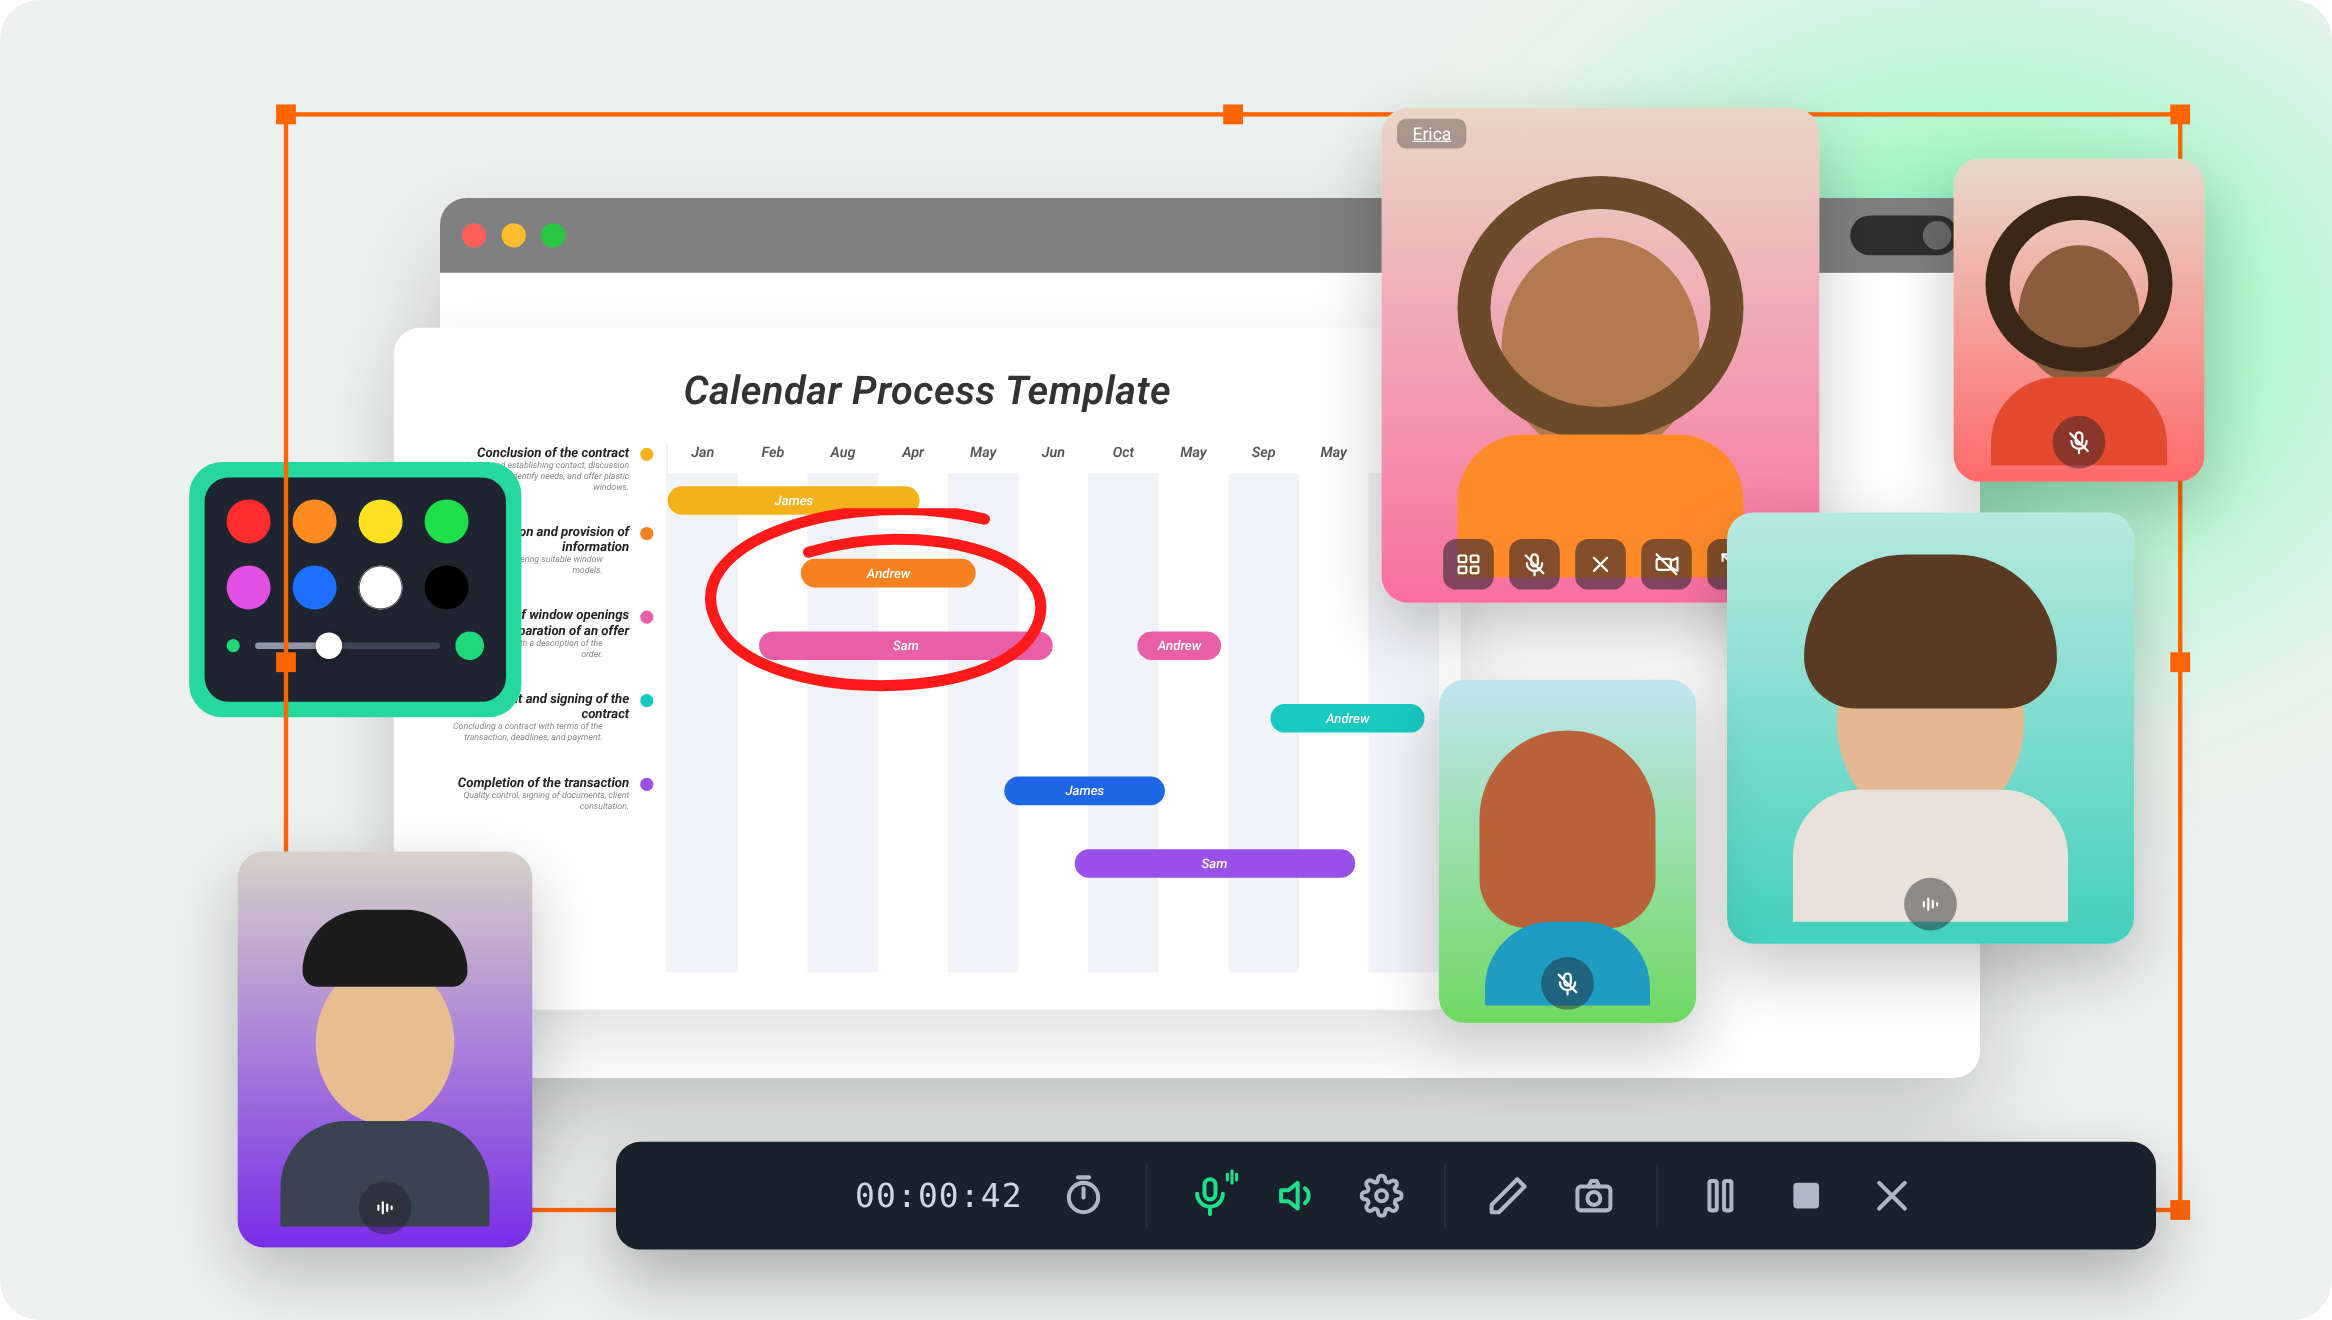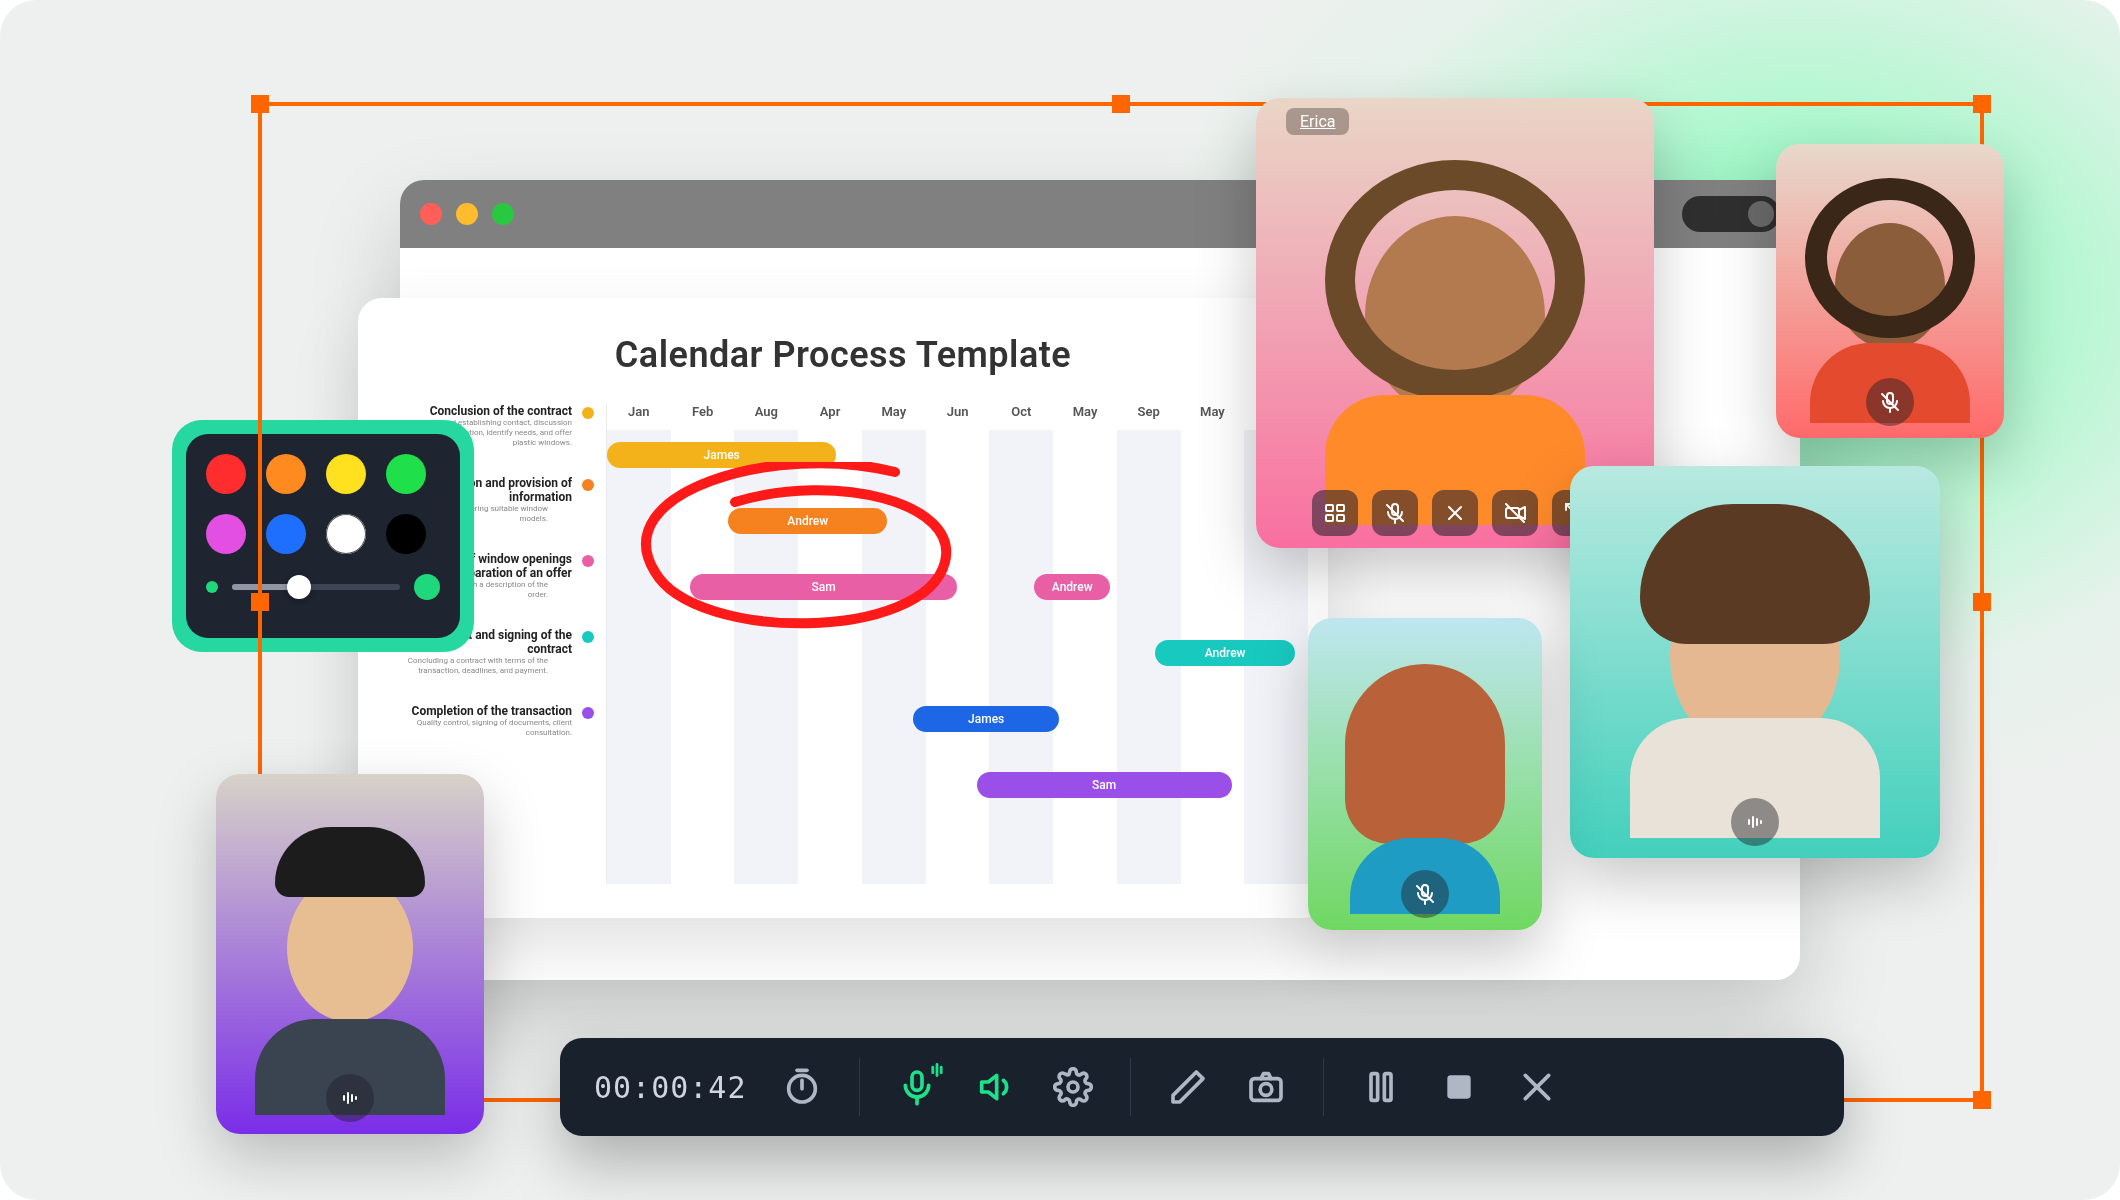--- a/index.html
+++ b/index.html
@@ -45,20 +45,21 @@
   .dot.green { background: #28c840; }
   .pill { width: 98px; height: 36px; border-radius: 18px; background: #2f2f2f; display:flex; align-items:center; justify-content:flex-end; padding-right:6px;}
   .pill .cam { width:26px; height:26px; border-radius:50%; background:#6a6a6a;}
 
   
   .doc {
     position: absolute; left: 358px; top: 298px; width: 970px; height: 620px;
     background: #fff; border-radius: 24px;
     box-shadow: 0 30px 70px rgba(0,0,0,.12);
     padding: 36px 20px 20px 20px;
+    font-style: italic;
   }
   .doc h1 { font-size: 36px; font-weight: 600; color: #333; text-align: center; margin-bottom: 28px; letter-spacing: .5px;}
   .gantt {
     position: relative; display: flex; height: 480px;
   }
   .legend { width: 228px; padding-right: 12px; }
   .lg-row { display: flex; align-items: flex-start; justify-content: flex-end; gap: 10px; margin-bottom: 28px; }
   .lg-text { text-align: right; }
   .lg-title { font-size: 12px; font-weight: 700; color: #222; }
   .lg-sub { font-size: 8px; color: #888; line-height: 1.25; max-width: 170px; }
@@ -88,37 +89,38 @@
   .swatch { width: 40px; height: 40px; border-radius: 50%; cursor:pointer; }
   .slider-row { display: flex; align-items: center; gap: 14px; }
   .sz-dot { border-radius: 50%; background: #1ed87b; }
   .slider { position: relative; flex: 1; height: 6px; background: #3d4657; border-radius: 4px; }
   .slider-fill { position:absolute; left:0; top:0; bottom:0; width:35%; background:#8f97a6; border-radius:4px;}
   .slider-knob { position:absolute; left:33%; top:-9px; width:24px; height:24px; background:#fff; border-radius:50%; box-shadow:0 2px 6px rgba(0,0,0,.3);}
 
   
   .tile { position: absolute; border-radius: 24px; overflow:hidden; box-shadow: 0 24px 60px rgba(0,0,0,.22); display:flex; flex-direction:column; }
   .tile .person { flex:1; display:flex; align-items:center; justify-content:center; }
-  .tile .tag { position:absolute; top:10px; left:30px; background:rgba(0,0,0,.28); color:#fff; font-size:16px; padding:4px 14px; border-radius:8px;text-decoration:underline; }
+  .tile .tag { position:absolute; top:10px; left:14px; background:rgba(0,0,0,.28); color:#fff; font-size:16px; padding:4px 14px; border-radius:8px;text-decoration:underline; }
   .tile-ctrl { position:absolute; bottom:12px; left:0; right:0; display:flex; justify-content:center; gap:14px; }
   .tbtn { width:46px; height:46px; border-radius:12px; background: rgba(30,30,40,.55); display:flex; align-items:center; justify-content:center; color:#fff; cursor:pointer;}
   .tbtn.circ { border-radius: 50%; width:48px; height:48px; background: rgba(30,30,40,.45);}
   svg.ico { width:24px; height:24px; stroke:#fff; fill:none; stroke-width:2; stroke-linecap:round; stroke-linejoin:round;}
 
   
   .face { width:80%; height:80%; position:relative; }
   .face .head { position:absolute; left:50%; top:48%; transform:translate(-50%,-50%); border-radius:50%; }
   .face .body { position:absolute; left:50%; bottom:-6%; transform:translateX(-50%); border-radius: 60px 60px 0 0; }
 
   
   .rec-bar {
-    position: absolute; left: 560px; top: 1038px; width: 1284px; height: 98px;
+    position: absolute; left: 560px; top: 1038px; width: 1400px; height: 98px;
     background: #19212d; border-radius: 22px; display: flex; align-items: center;
     box-shadow: 0 26px 60px rgba(0,0,0,.28);
     color: #aeb7c3;
+    justify-content: center;
   }
   .rec-seg { display:flex; align-items:center; gap: 32px; padding: 0 34px; height:100%; }
   .rec-div { width:1px; height: 60%; background:#2f3a49; }
   .rec-time { font-size: 30px; font-family: ui-monospace, Menlo, monospace; letter-spacing:1px; color:#cfd6df;}
   .rbtn { width:46px; height:46px; display:flex; align-items:center; justify-content:center; cursor:pointer; border-radius:10px;}
   .rbtn svg { width:34px; height:34px; stroke:#aeb7c3; fill:none; stroke-width:2.2; stroke-linecap:round; stroke-linejoin:round;}
   .rbtn.accent svg { stroke:#1fe08a; }
   .rbtn.big svg { width:40px; height:40px; }
 
 </style>

